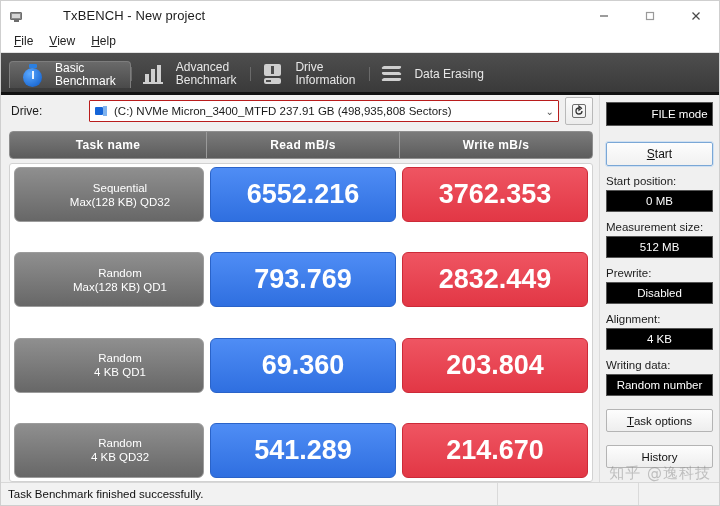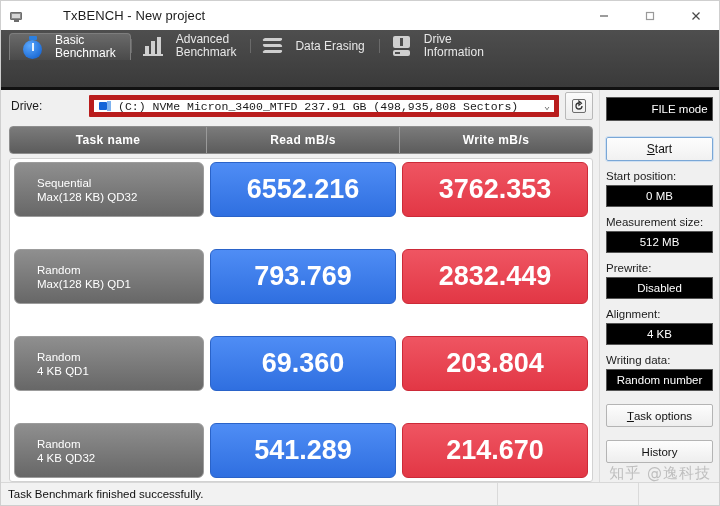--- a/index.html
+++ b/index.html
@@ -84,25 +84,25 @@
   .menu-item {
     font-size: 12px;
     color: #222;
     padding: 2px 8px 2px 6px;
     margin-right: 2px;
   }
   .menu-item u { text-decoration: underline; }
 
   
   .tabstrip {
-    height: 60px;
+    height: 42px;
     background: linear-gradient(#4e4e4e, #3a3a3a);
     border-bottom: 3px solid #111;
     display: flex;
-    align-items: flex-start;
+    align-items: center;
     padding: 3px 0 0 8px;
     flex: none;
     box-sizing: border-box;
   }
   .tab {
     display: flex;
     align-items: center;
     padding: 0 14px 0 10px;
     position: relative;
     box-sizing: border-box;
@@ -219,28 +219,27 @@
     flex: none;
   }
   .drive-label {
     font-size: 12px; color: #1c1c1c;
     width: 78px; flex: none;
   }
   .drive-select {
     flex: 1;
     height: 22px;
     background: #ffffff;
-    border: 5px solid #b91c1c;
+    border: 1px solid #b91c1c;
     border-radius: 1px;
     display: flex;
     align-items: center;
     padding: 0 4px 0 5px;
     box-sizing: border-box;
     min-width: 0;
-    font-family: Liberation Mono, monospace;
   }
   .drive-dev-icon {
     width: 14px; height: 12px; flex: none;
     margin-right: 5px; position: relative;
   }
   .drive-dev-icon .blk {
     position: absolute; left: 0; top: 2px;
     width: 8px; height: 8px;
     background: #1565d8; border-radius: 1px;
   }
@@ -317,20 +316,21 @@
     width: 190px; flex: none;
     margin-right: 6px;
     background: linear-gradient(#8f8f8f, #676767);
     border: 1px solid #9c9c9c;
     border-radius: 6px;
     display: flex;
     flex-direction: column;
     justify-content: center;
     padding-left: 22px;
     box-sizing: border-box;
+    align-items: center;
   }
   .task-l1 { font-size: 11.5px; color: #ffffff; line-height: 14px; }
   .task-l2 { font-size: 11.5px; color: #ffffff; line-height: 14px; }
   .cell-val {
     flex: 1;
     border-radius: 6px;
     display: flex;
     align-items: center;
     justify-content: center;
     font-family: Liberation Sans, sans-serif;
@@ -465,20 +465,25 @@
       </div>
       <div class="win-btn">
         <svg width="12" height="12" viewBox="0 0 12 12">
             <line x1="2.5" y1="2.5" x2="9.5" y2="9.5" stroke="#4a4a4a" stroke-width="1.2"></line>
             <line x1="9.5" y1="2.5" x2="2.5" y2="9.5" stroke="#4a4a4a" stroke-width="1.2"></line>
           </svg>
       </div>
     </div>
   </div>
 
+  <div class="menubar">
+    <div class="menu-item"><u>F</u><span>ile</span></div>
+    <div class="menu-item"><u>V</u><span>iew</span></div>
+    <div class="menu-item"><u>H</u><span>elp</span></div>
+  </div>
 
   <div class="tabstrip">
     <div class="tab active">
       <div class="tab-icon ico-stopwatch">
         <div class="crown"></div>
           <div class="dial"></div>
           <div class="hand"></div>
       </div>
       <div class="tab-label">Basic
 Benchmark</div>
@@ -487,36 +492,36 @@
       <div class="tab-icon ico-bars">
         <div class="b b1"></div>
           <div class="b b2"></div>
           <div class="b b3"></div>
           <div class="axis"></div>
       </div>
       <div class="tab-label">Advanced
 Benchmark</div>
     </div>
     <div class="tab">
-      <div class="tab-icon ico-erase">
-        <div class="w w1"></div>
-          <div class="w w2"></div>
-          <div class="w w3"></div>
-      </div>
-      <div class="tab-label">Data Erasing</div>
-    </div>
-    <div class="tab">
       <div class="tab-icon ico-drive">
         <div class="case"></div>
           <div class="i"></div>
           <div class="base"></div>
           <div class="led"></div>
       </div>
       <div class="tab-label">Drive
 Information</div>
+    </div>
+    <div class="tab">
+      <div class="tab-icon ico-erase">
+        <div class="w w1"></div>
+          <div class="w w2"></div>
+          <div class="w w3"></div>
+      </div>
+      <div class="tab-label">Data Erasing</div>
     </div>
   </div>
 
   <div class="body-area">
 
     <div class="left-pane">
 
       <div class="drive-row">
         <div class="drive-label">Drive:</div>
         <div class="drive-select">

